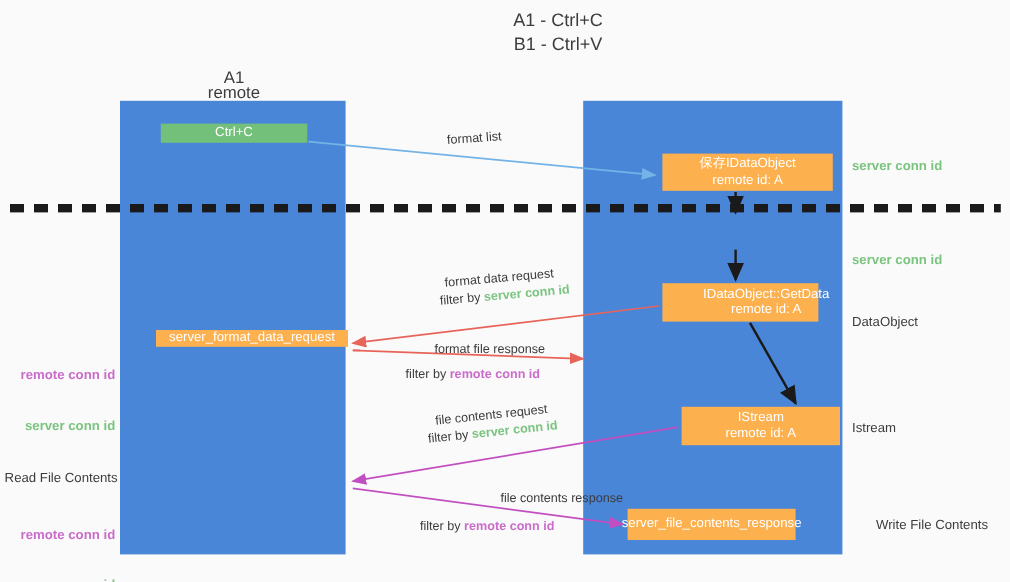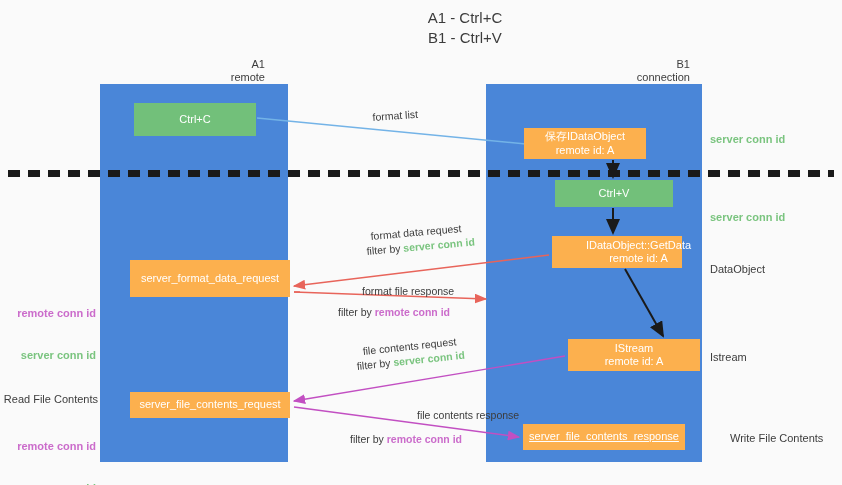--- a/index.html
+++ b/index.html
@@ -19,21 +19,21 @@
     left:0;top:8px;width:842px;
     text-align:center;
     font-size:15px;line-height:20px;
     color:#3c3c3c;
     white-space:pre;
     padding-left:44px;
   }
 
   
   .col-head{
-    text-align:right;font-size:11px;line-height:13px;
+    text-align:center;font-size:14px;line-height:13px;
     color:#3c3c3c;white-space:pre;
   }
   #head-a1{left:125px;top:58px;width:140px;}
   #head-b1{left:530px;top:58px;width:160px;}
 
   
   .lane{background:#4a86d8;}
   #lane-a1{left:100px;top:84px;width:188px;height:378px;}
   #lane-b1{left:486px;top:84px;width:216px;height:378px;}
 
@@ -43,29 +43,29 @@
     display:flex;flex-direction:column;
     align-items:center;justify-content:center;
     color:#ffffff;
     font-size:11px;line-height:13.5px;
     text-align:center;
     white-space:pre;
   }
   .box.green{background:#72c07a;}
   .box.orange{background:#fcb04e;}
 
-  #box-ctrlc{left:134px;top:103px;width:122px;height:33px;}
-  #box-idataobject{left:524px;top:128px;width:122px;height:31px;}
+  #box-ctrlc{left:134px;top:103px;width:122px;height:16px;}
+  #box-idataobject{left:552px;top:128px;width:142px;height:31px;}
   #box-ctrlv{left:555px;top:180px;width:118px;height:27px;}
   #box-getdata{left:552px;top:236px;width:130px;height:32px;padding-left:43px;}
-  #box-sfdreq{left:130px;top:260px;width:160px;height:37px;}
+  #box-sfdreq{left:130px;top:275px;width:160px;height:14px;}
   #box-sfdresp{left:490px;top:288px;width:158px;height:26px;}
   #box-istream{left:568px;top:339px;width:132px;height:32px;}
   #box-sfcreq{left:130px;top:392px;width:160px;height:26px;}
-  #box-sfcresp{left:523px;top:424px;width:162px;height:26px;text-decoration:underline;}
+  #box-sfcresp{left:523px;top:424px;width:140px;height:26px;}
 
   
   .right-label{font-size:11px;line-height:14px;white-space:pre;}
   .green-txt{color:#7ac47f;font-weight:bold;}
   .magenta-txt{color:#cb6ccb;font-weight:bold;}
   .plain-txt{color:#3c3c3c;}
 
   #rl-conn1{left:710px;top:132px;}
   #rl-conn2{left:710px;top:210px;}
   #rl-dataobject{left:710px;top:262px;}
@@ -111,22 +111,20 @@
 <div id="stage">
 
   <div class="abs" id="title">A1 - Ctrl+C
 B1 - Ctrl+V</div>
 
   <div class="abs lane" id="lane-a1"></div>
   <div class="abs lane" id="lane-b1"></div>
 
   <div class="abs col-head" id="head-a1">A1
 remote</div>
-  <div class="abs col-head" id="head-b1">B1
-connection</div>
 
   <svg id="wires" viewBox="0 0 842 485">
     <defs>
       <marker id="ah-blue" markerWidth="9" markerHeight="7" refX="8" refY="3.5" orient="auto">
         <path d="M0,0 L9,3.5 L0,7 z" fill="#73b3e7"></path>
       </marker>
       <marker id="ah-red" markerWidth="9" markerHeight="7" refX="8" refY="3.5" orient="auto">
         <path d="M0,0 L9,3.5 L0,7 z" fill="#e8645a"></path>
       </marker>
       <marker id="ah-magenta" markerWidth="9" markerHeight="7" refX="8" refY="3.5" orient="auto">
@@ -152,25 +150,23 @@
 
     <line x1="565" y1="356" x2="294" y2="401" stroke="#c24fc2" stroke-width="1.4" marker-end="url(#ah-magenta)"></line>
 
     <line x1="294" y1="407" x2="519" y2="437" stroke="#c24fc2" stroke-width="1.4" marker-end="url(#ah-magenta)"></line>
   </svg>
 
   <div class="abs" id="divider"></div>
 
   <div class="abs box green" id="box-ctrlc">Ctrl+C</div>
   <div class="abs box orange" id="box-sfdreq">server_format_data_request</div>
-  <div class="abs box orange" id="box-sfcreq">server_file_contents_request</div>
 
   <div class="abs box orange" id="box-idataobject">保存IDataObject
 remote id: A</div>
-  <div class="abs box green" id="box-ctrlv">Ctrl+V</div>
   <div class="abs box orange" id="box-getdata">IDataObject::GetData
 remote id: A</div>
   <div class="abs box orange" id="box-istream">IStream
 remote id: A</div>
   <div class="abs box orange" id="box-sfcresp">server_file_contents_response</div>
 
   <div class="abs right-label green-txt" id="rl-conn1">server conn id</div>
   <div class="abs right-label green-txt" id="rl-conn2">server conn id</div>
   <div class="abs right-label plain-txt" id="rl-dataobject">DataObject</div>
   <div class="abs right-label plain-txt" id="rl-istream">Istream</div>

